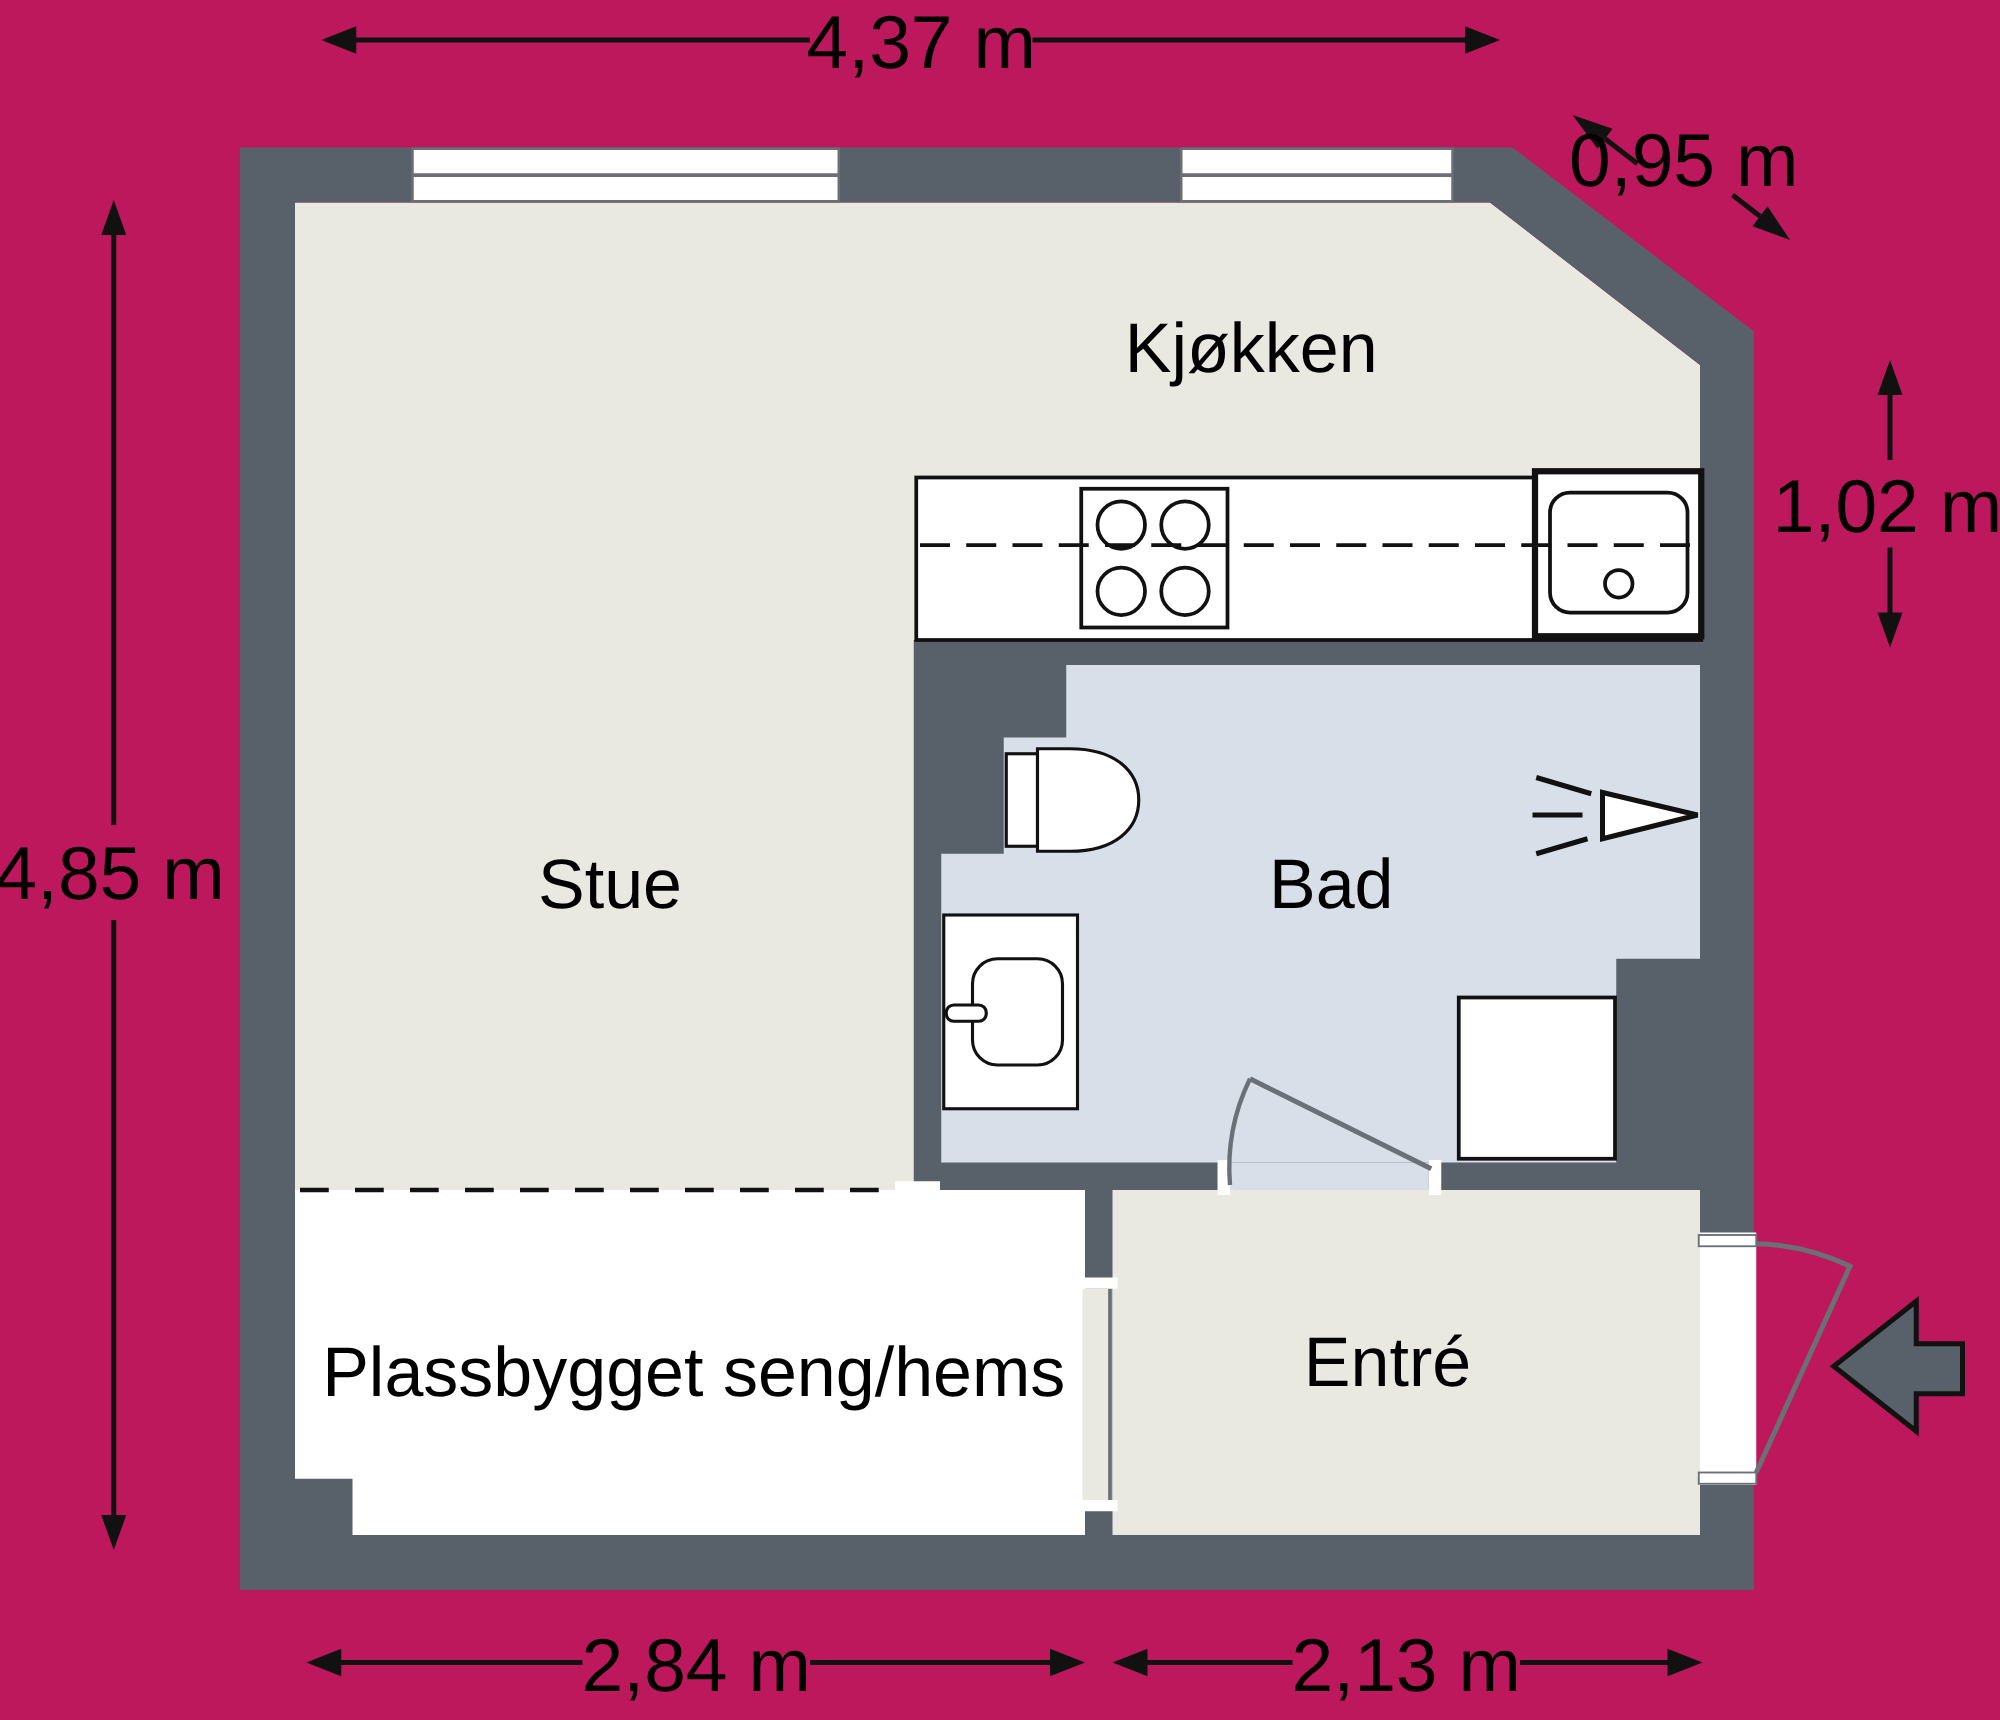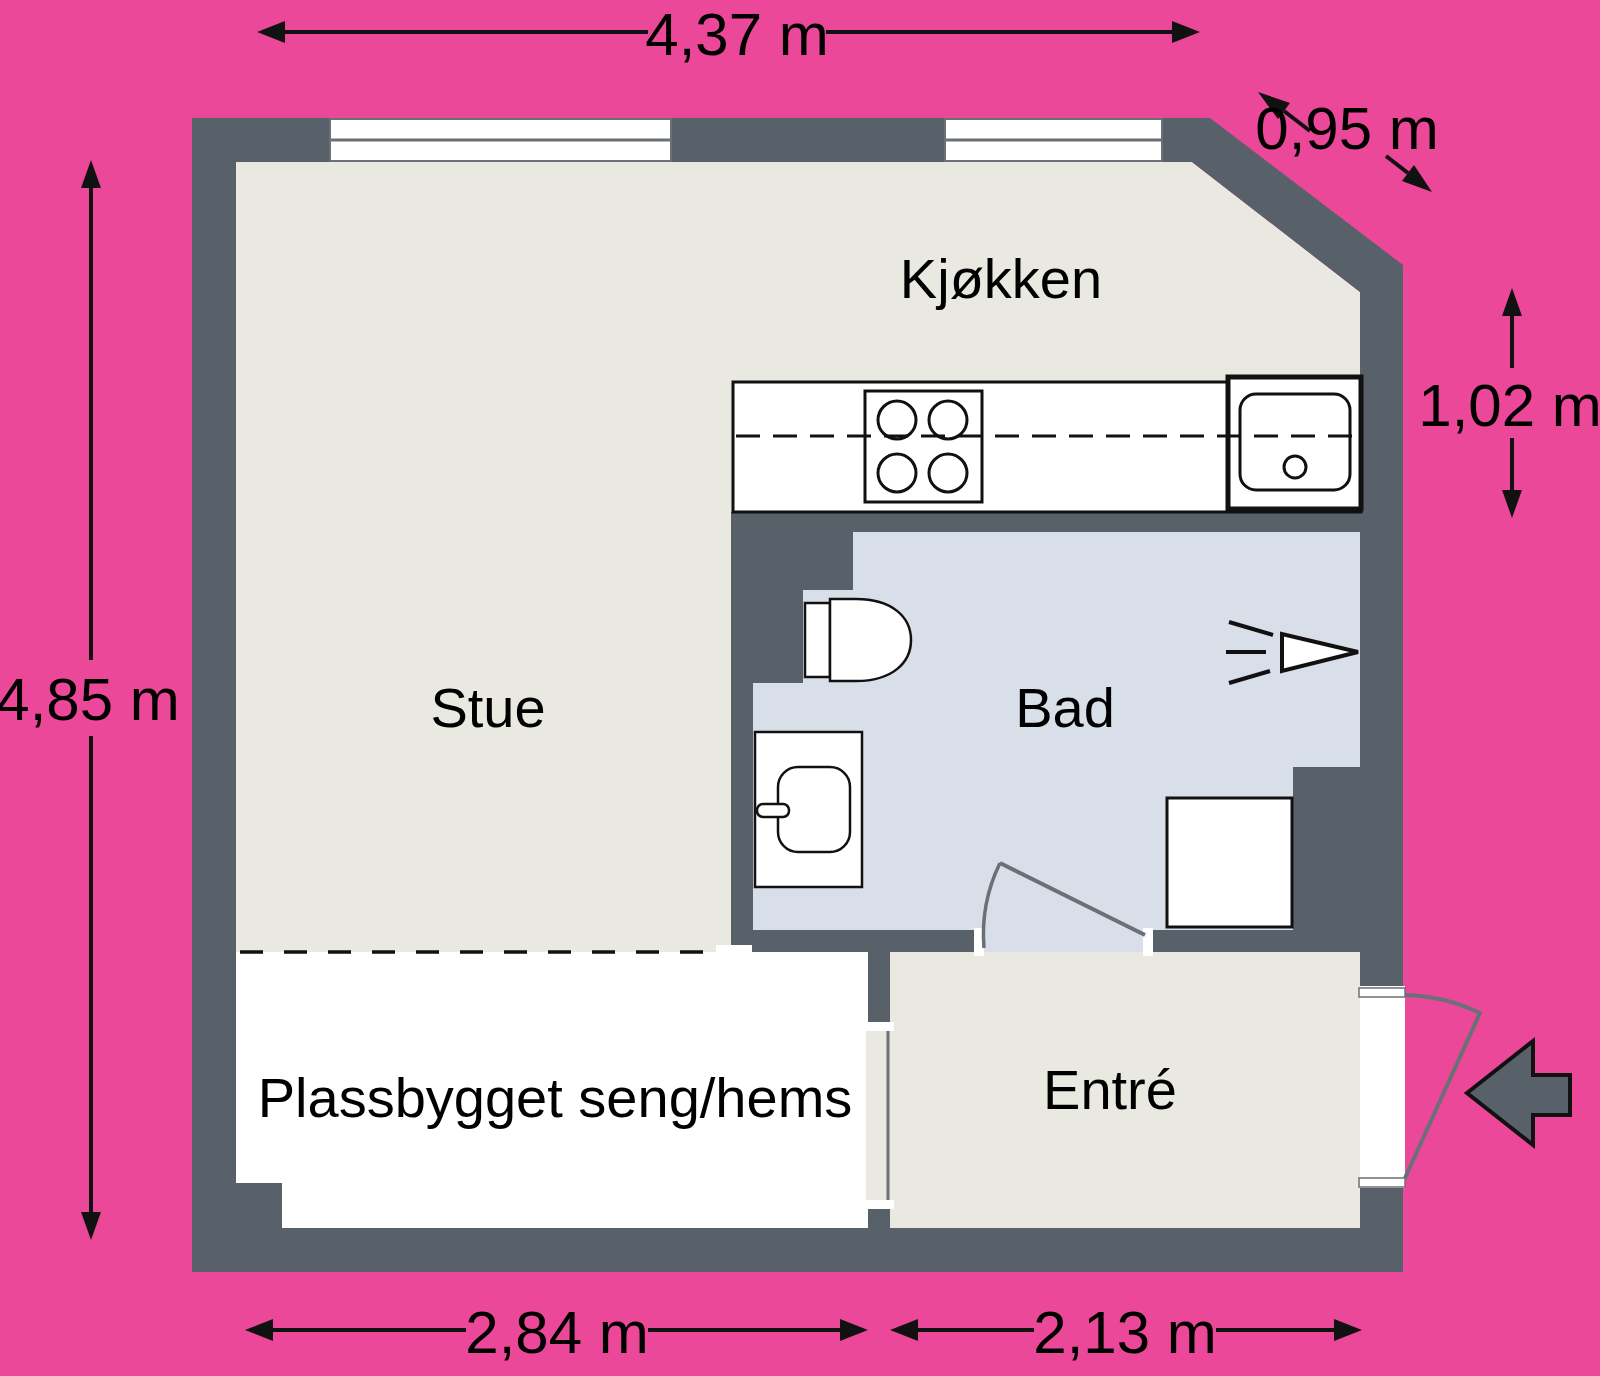--- a/index.html
+++ b/index.html
@@ -1,16 +1,16 @@
 <!DOCTYPE html>
 <html style="--wall: #58606a; --floor: #e9e9e1; --bath: #d8dfe9;"><head>
 <meta charset="utf-8">
 <style>
   html, body { margin: 0; padding: 0; background: #ffffff; }
-  .plan-wrap { width: 1600px; height: 1376px; position: relative; background: #ec4899; }
+  .plan-wrap { width: 1600px; height: 1376px; position: relative; background: #be185d; }
   svg { display: block; font-family: "Liberation Sans", sans-serif; }
   .wall   { fill: var(--wall, #58606a); }
   .floor  { fill: var(--floor, #e9e9e1); }
   .bath   { fill: var(--bath, #d8dfe9); }
   .fixture { fill: #ffffff; stroke: #111111; }
   .thinline { stroke: #111111; fill: none; }
   .doorline { stroke: #6b7077; fill: none; }
   .dimtxt { fill: #000000; font-size: 60px; }
   .roomtxt { fill: #000000; font-size: 56px; }
   text { text-anchor: middle; dominant-baseline: central; }

